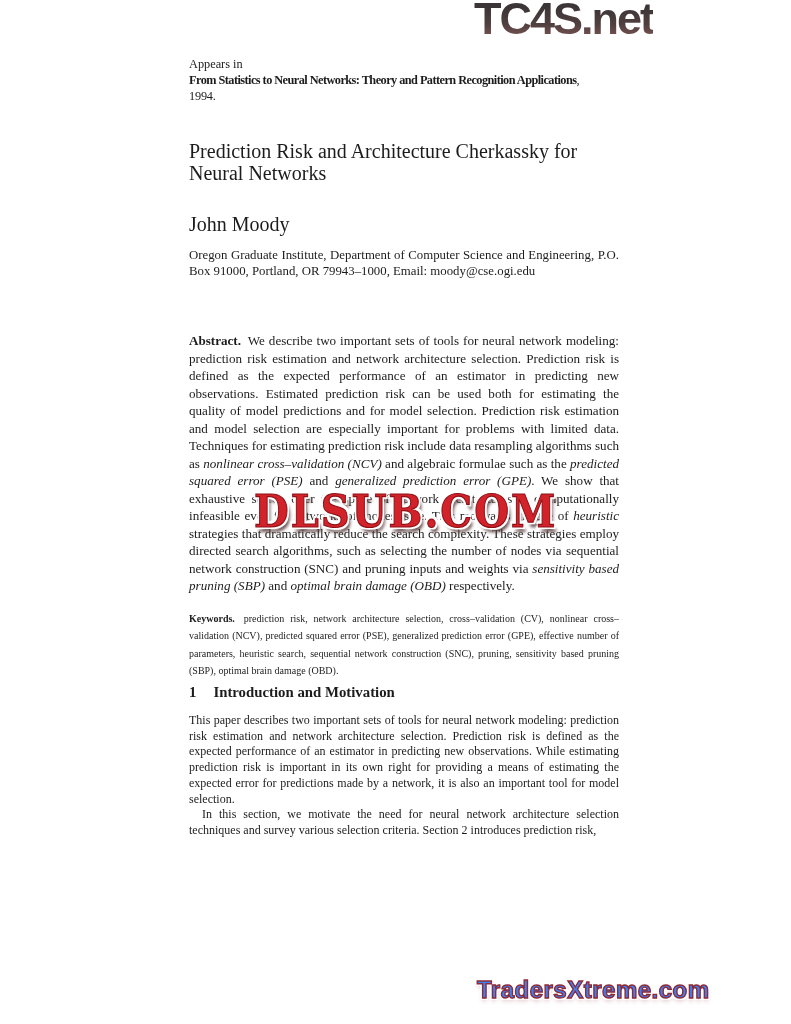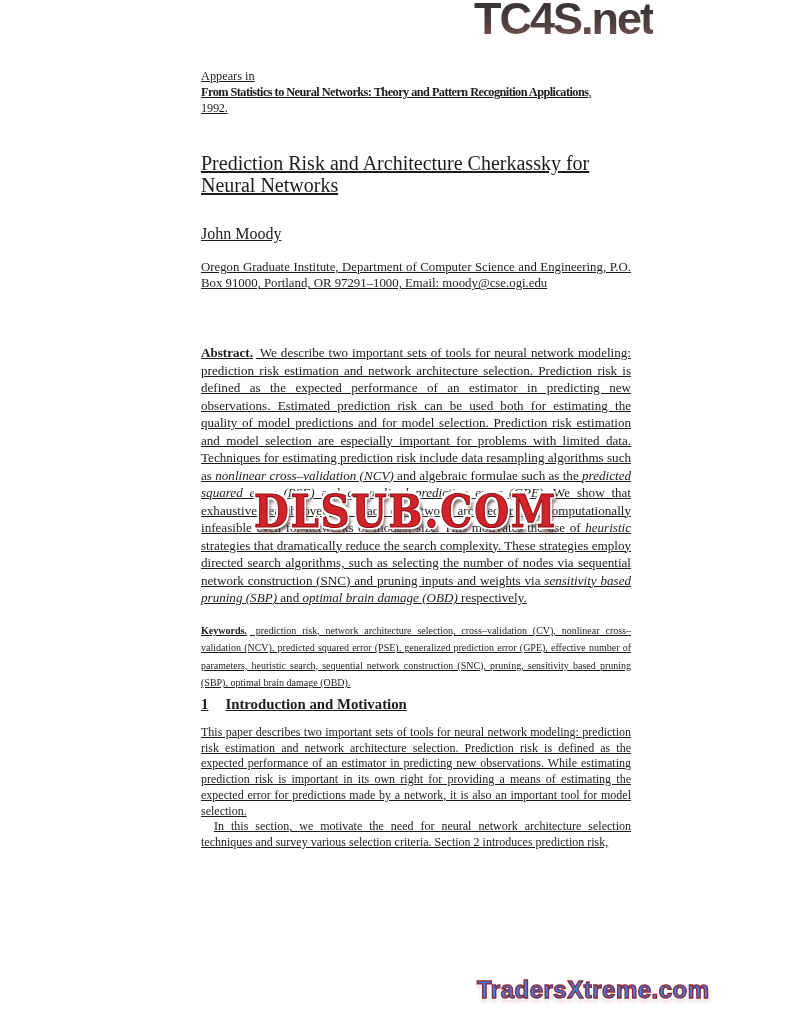--- a/index.html
+++ b/index.html
@@ -8,29 +8,29 @@
     background: #ffffff;
     font-family: "Liberation Serif", serif;
     color: #1c1c1c;
     position: relative;
     overflow: hidden;
   }
   .page { position: absolute; inset: 0; width: 658px; height: 1024px; background: #fff; }
 
   
   .content { position: absolute; left: 185px; top: 0; width: 430px; }
-  .content > div, .content > p { position: absolute; left: 0; margin: 16px; text-decoration: underline; }
+  .content > div, .content > p { position: absolute; left: 0; margin: 4px; }
 
   .header-block { top: 52px; width: 440px; font-size: 12.3px; line-height: 16px; }
   .header-block .ref-line { white-space: nowrap; letter-spacing: -0.2px; }
   .header-block .ref-line b { letter-spacing: -0.55px; }
 
   .paper-title { top: 137px; width: 424px; font-size: 20px; line-height: 21.5px; font-weight: normal; }
 
-  .author-name { top: 209px; font-size: 16px; }
+  .author-name { top: 209px; font-size: 20px; }
 
   .affiliation { top: 243px; width: 430px; font-size: 12.8px; line-height: 16.4px; text-align: justify; }
 
   .abstract-block { top: 328px; width: 430px; font-size: 13.1px; line-height: 17.5px; text-align: justify; hyphens: manual; }
   .keywords-block { top: 606px; width: 430px; font-size: 10px; line-height: 17.4px; text-align: justify; hyphens: manual; }
   .rich b { padding-right: 3px; }
 
   .section-heading { top: 680px; font-size: 14.8px; font-weight: bold; }
   .section-heading .sec-num { margin-right: 17px; }
 
@@ -87,28 +87,28 @@
 
 <div class="page">
 
   <div class="wm-top">TC4S.net</div>
 
   <div class="content">
 
     <div class="header-block">
       <div class="appears-line">Appears in</div>
       <div class="ref-line"><b>From Statistics to Neural Networks: Theory and Pattern Recognition Applications</b><span>,</span></div>
-      <div class="ref-line">1992.</div>
+      <div class="ref-line">1994.</div>
     </div>
 
     <div class="paper-title">Prediction Risk and Architecture Cherkassky for Neural Networks</div>
 
     <div class="author-name">John Moody</div>
 
-    <div class="affiliation">Oregon Graduate Institute, Department of Computer Science and Engineering, P.O. Box 91000, Portland, OR 97291–1000, Email: moody@cse.ogi.edu</div>
+    <div class="affiliation">Oregon Graduate Institute, Department of Computer Science and Engineering, P.O. Box 91000, Portland, OR 79943–1000, Email: moody@cse.ogi.edu</div>
 
     <div class="abstract-block rich"><b>Abstract.</b><span> We describe two important sets of tools for neural network modeling: prediction risk estimation and network architecture selection. Prediction risk is de­fined as the expected performance of an estimator in predicting new observations. Estimated prediction risk can be used both for estimating the quality of model pre­dictions and for model selection. Prediction risk estimation and model selection are especially important for problems with limited data. Techniques for estimating pre­diction risk include data resampling algorithms such as </span><i>nonlinear cross–validation (NCV)</i><span> and algebraic formulae such as the </span><i>predicted squared error (PSE)</i><span> and </span><i>gen­eralized prediction error (GPE)</i><span>. We show that exhaustive search over the space of network architectures is computationally infeasible even for networks of modest size. This motivates the use of </span><i>heuristic</i><span> strategies that dramatically reduce the search complexity. These strategies employ directed search algorithms, such as selecting the number of nodes via sequential network construction (SNC) and pruning inputs and weights via </span><i>sensitivity based pruning (SBP)</i><span> and </span><i>optimal brain damage (OBD)</i><span> respectively.</span></div>
 
     <div class="keywords-block rich"><b>Keywords.</b><span> prediction risk, network architecture selection, cross–validation (CV), nonlinear cross–validation (NCV), predicted squared error (PSE), generalized pre­diction error (GPE), effective number of parameters, heuristic search, sequential network construction (SNC), pruning, sensitivity based pruning (SBP), optimal brain damage (OBD).</span></div>
 
     <div class="section-heading">
       <span class="sec-num">1</span><span>Introduction and Motivation</span>
     </div>
 
     <div class="intro-block">

